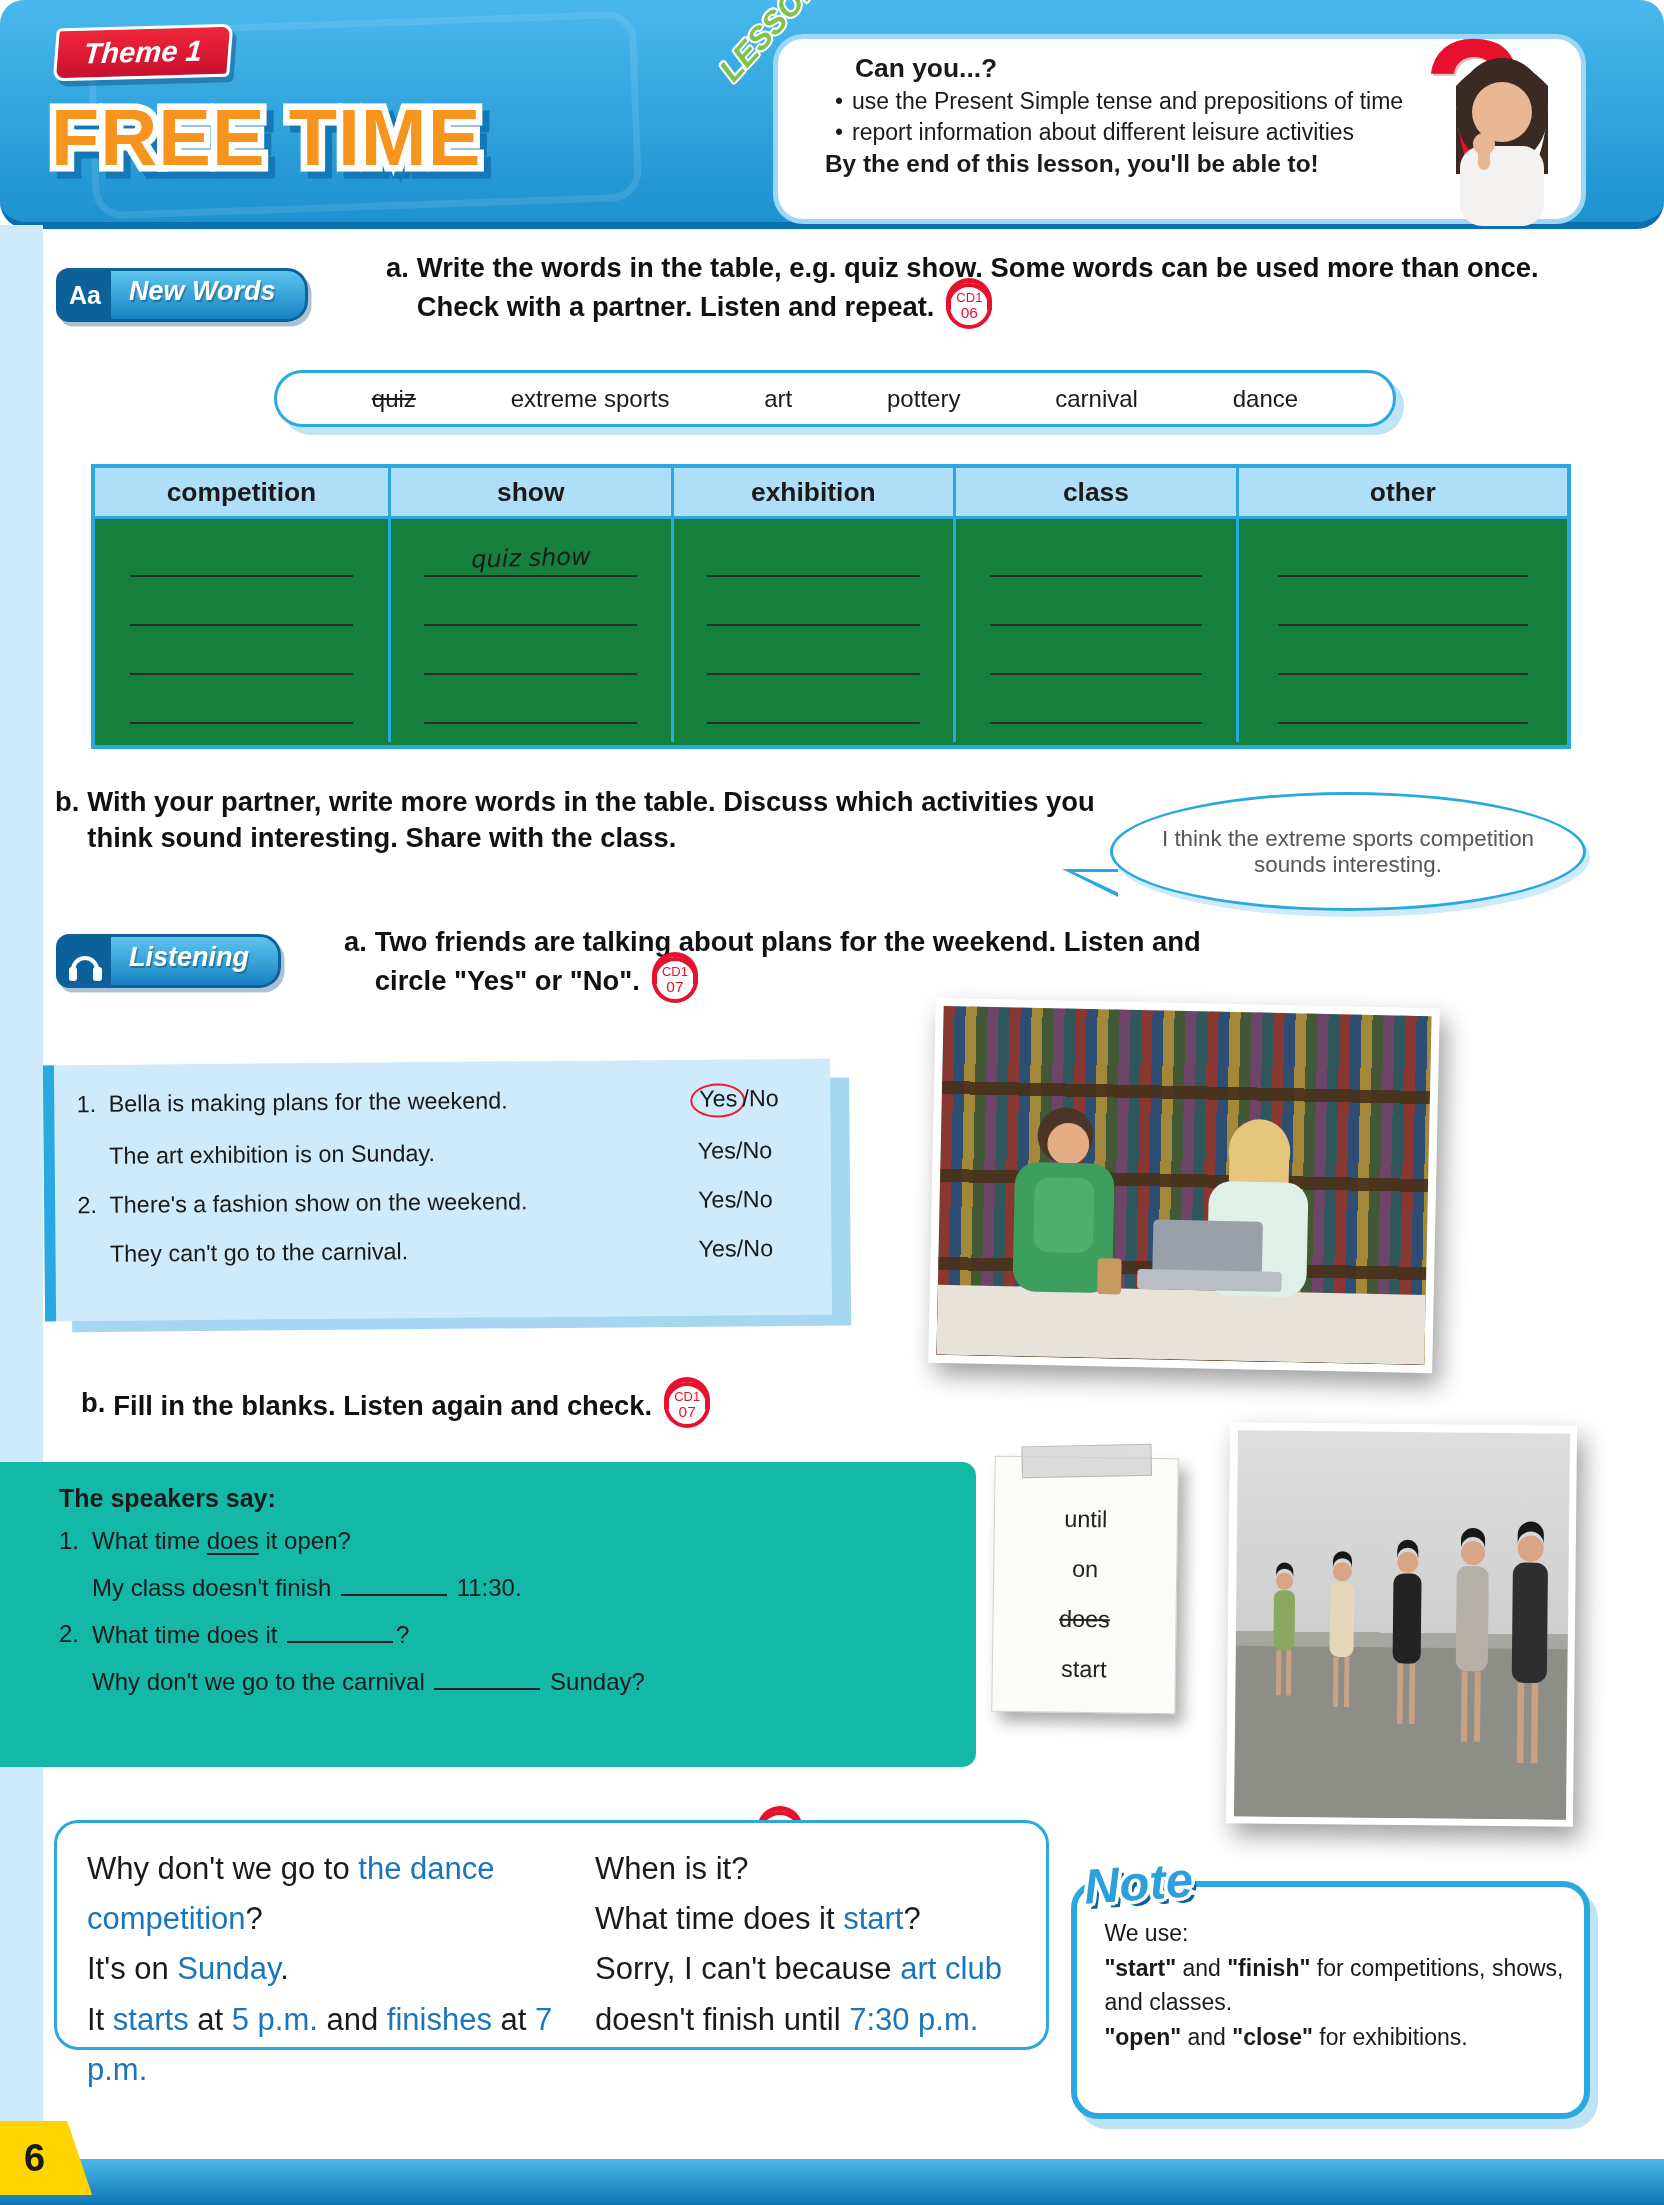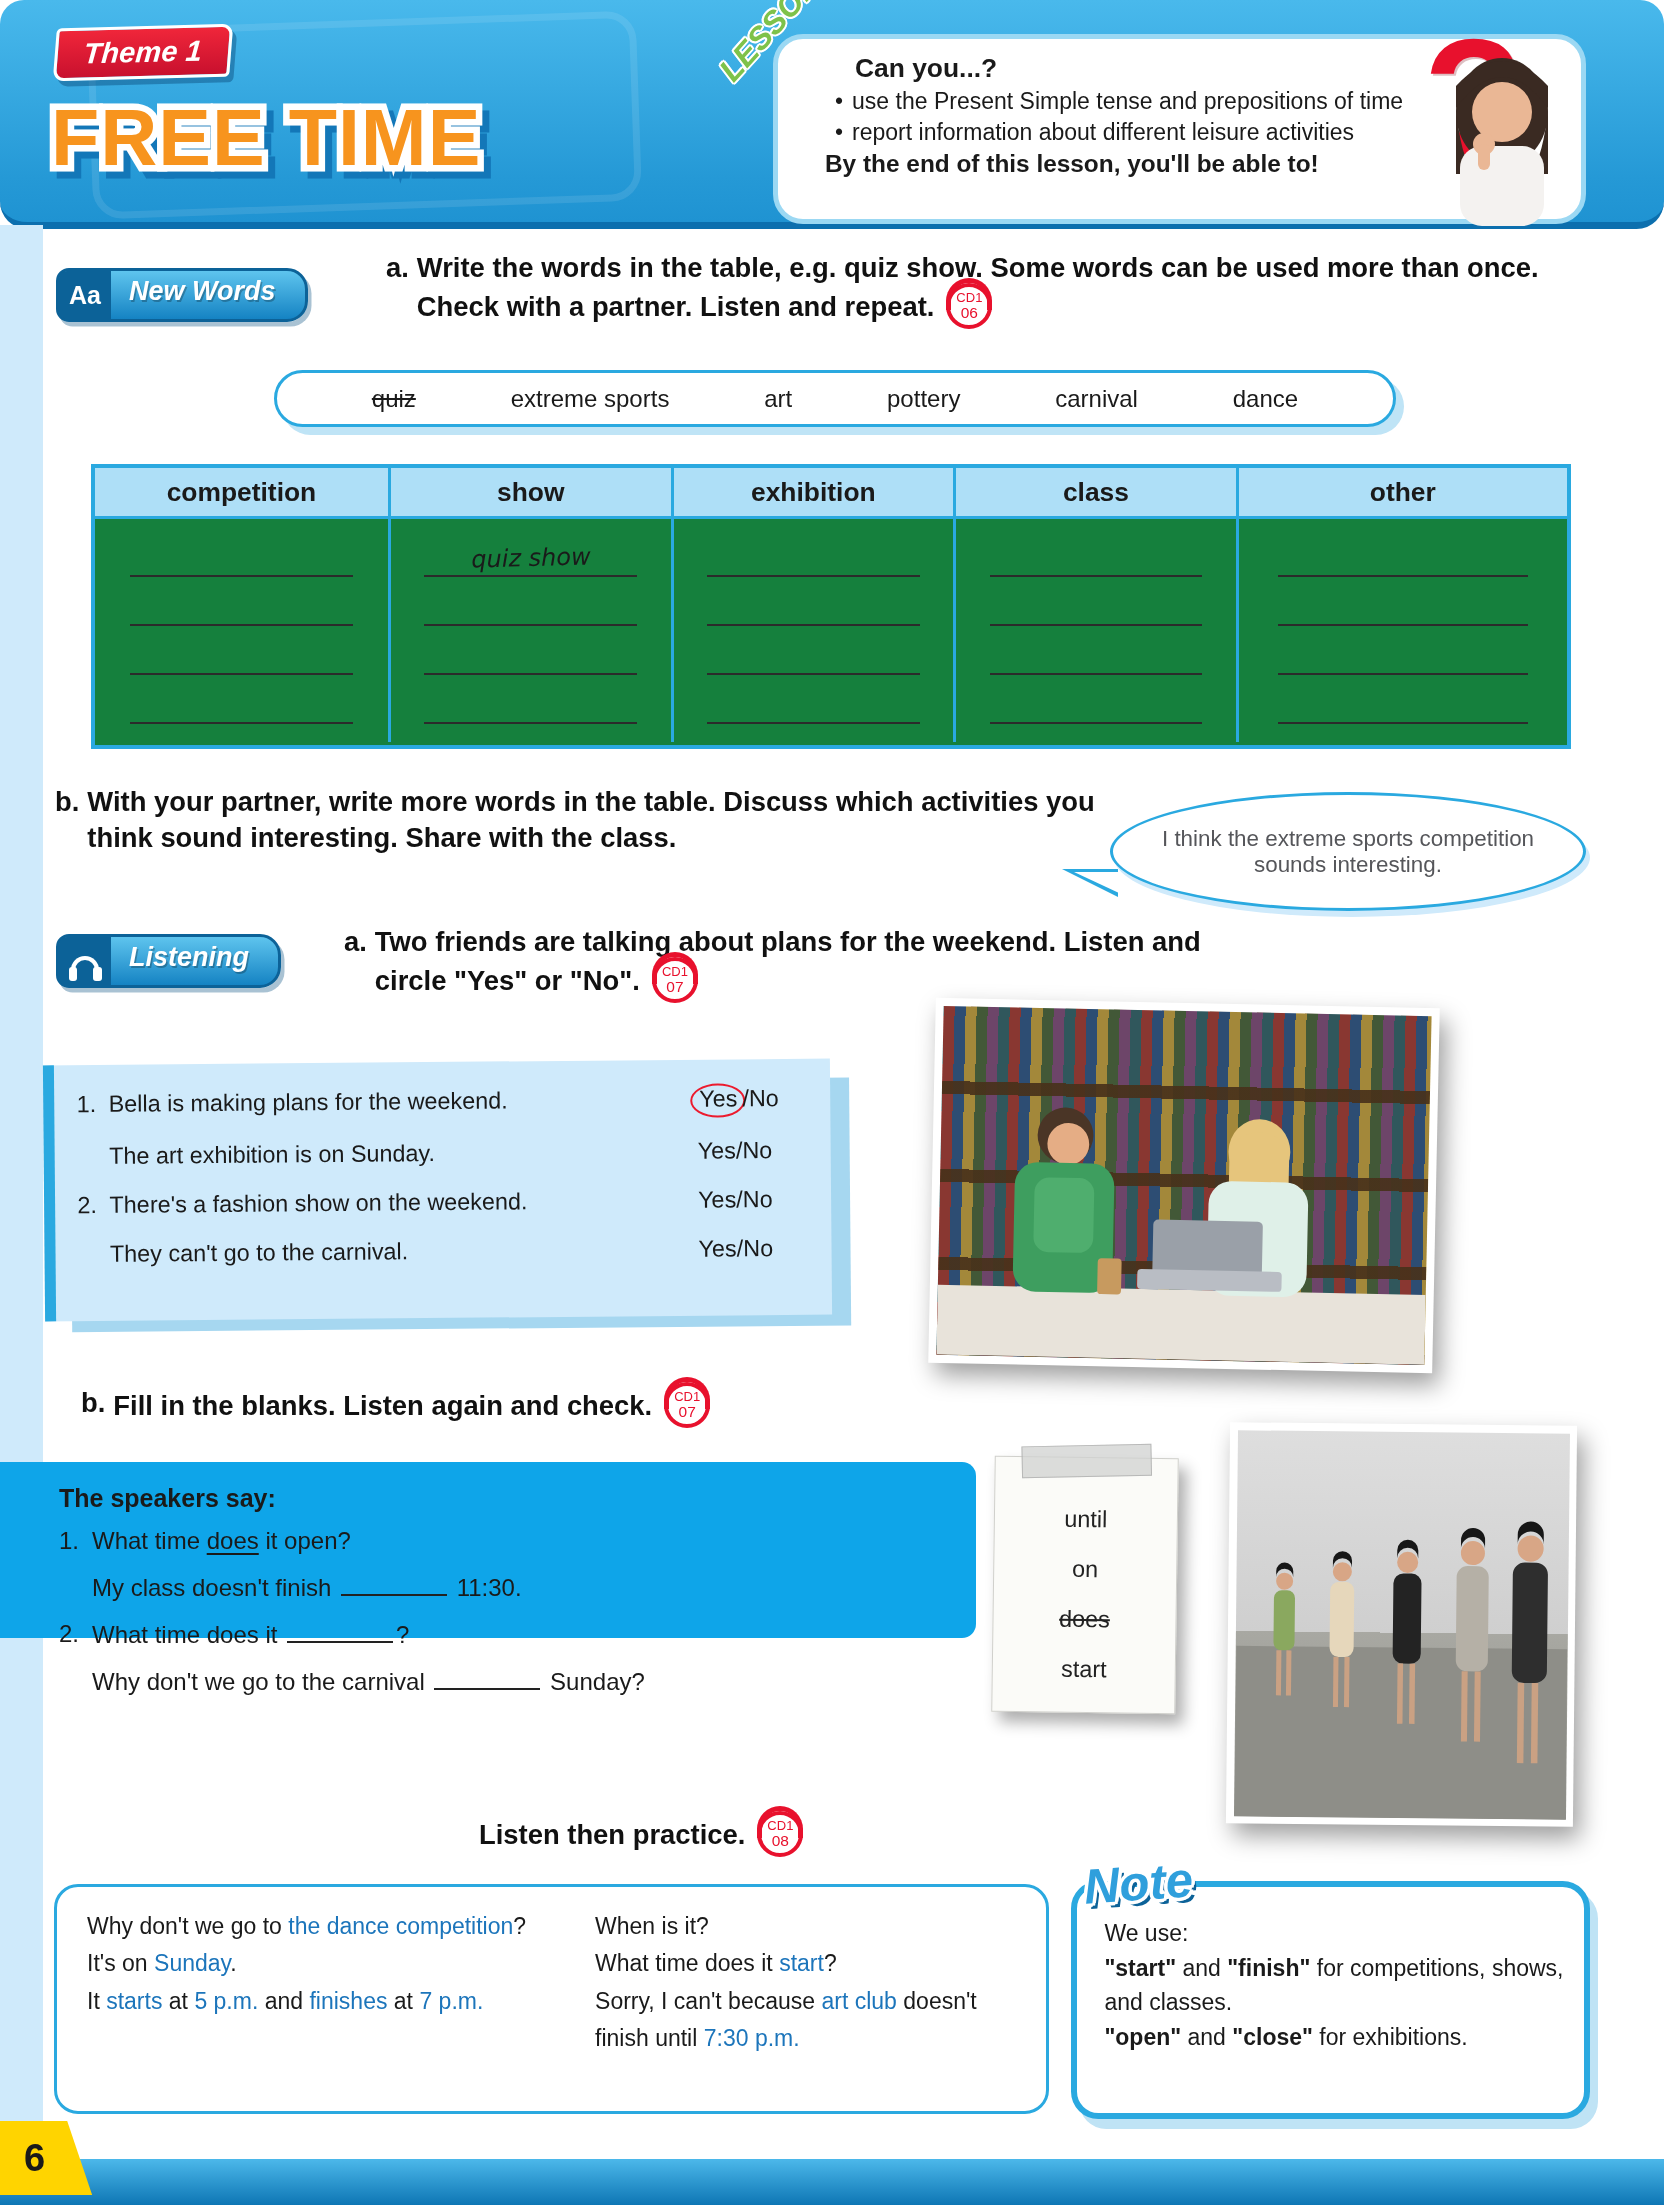--- a/index.html
+++ b/index.html
@@ -119,43 +119,43 @@
     margin:-2px -3px -2px -7px; }
   .photo { position:absolute; background:#fff; box-shadow:7px 12px 24px rgba(0,0,0,.38); }
   .photo-lib { left:932px; top:1003px; width:504px; height:365px; padding:8px; transform:rotate(1.2deg); }
   .lib-inner { width:100%; height:100%; position:relative; overflow:hidden;
     background:repeating-linear-gradient(90deg,#9a3b33 0 11px,#31547e 11px 22px,#b8973d 22px 33px,#49603a 33px 44px,#7a4a72 44px 55px,#355f63 55px 66px); }
   .lib-inner::before { content:""; position:absolute; inset:0;
     background:repeating-linear-gradient(180deg,transparent 0 75px,rgba(80,52,25,.92) 75px 88px); }
   .lib-inner::after { content:""; position:absolute; inset:0; background:rgba(20,30,40,.12); }
   .lib-svg { position:absolute; inset:0; z-index:2; }
   .instr-b-ls { left:81px; top:1385px; width:873px; }
-  .speakers { position:absolute; left:0; top:1462px; width:976px; height:176px; background:#0ea5e9;
+  .speakers { position:absolute; left:0; top:1462px; width:976px; height:305px; background:#14b8a6;
     border-radius:0 14px 14px 0; padding:22px 25px 10px 59px; }
   .speakers-title { font-size:25px; font-weight:bold; margin-bottom:13px; }
   .sline { display:flex; font-size:24px; margin-bottom:16px; line-height:1.25; }
   .snum { width:33px; flex:none; }
   .stext { flex:1; }
   .notepad { position:absolute; left:993px; top:1457px; width:184px; height:256px; background:#fbfbf8;
     border:0.5px solid #d0d0cc; transform:rotate(0.8deg); box-shadow:8px 10px 15px rgba(0,0,0,.32);
     padding-top:36px; }
   .notepad::before { content:""; position:absolute; top:-13px; left:50%; width:128px; height:30px;
     background:rgba(208,210,208,.75); border:0.5px solid rgba(150,150,150,.5);
     transform:translateX(-50%) rotate(-2deg); }
   .np-words span { display:block; text-align:center; font-size:23.4px; line-height:50px; color:#222; }
   .photo-fashion { left:1228px; top:1424px; width:347px; height:401px; padding:7.5px; transform:rotate(0.6deg); }
   .fashion-inner { width:100%; height:100%; position:relative; overflow:hidden;
     background:linear-gradient(180deg,#dedede 0%,#cfcfcf 52%,#a8a8a2 52%,#8e8e88 100%); }
 
   
   .badge-ul { left:56px; top:1804px; }
   .ul-text { left:479px; top:1814px; width:698px; }
-  .dialogue { position:absolute; left:54px; top:1884px; width:995px; height:230px; background:#fff;
+  .dialogue { position:absolute; left:54px; top:1820px; width:995px; height:230px; background:#fff;
     border:3.5px solid #2aa9e0; border-radius:24px; padding:21px 25px 15px 30px; display:flex; gap:22.4px;
-    font-size:23px; line-height:1.62; }
+    font-size:31px; line-height:1.62; }
   .dlg-left { width:52%; } .dlg-right { flex:1; }
   .notebox { position:absolute; left:1071px; top:1881px; width:519px; height:238px; background:#fff;
     border:6px solid #2aa9e0; border-radius:27.4px; box-shadow:8px 10px 0 #bfe3f5;
     padding:29px 20px 10px 27.4px; font-size:23px; line-height:1.5; }
   .note-title { position:absolute; top:-40px; left:7px; font-size:49px; font-weight:900;
     font-style:italic; color:#2f9fdc; transform:rotate(-4deg);
     text-shadow:-2.5px -2.5px 0 #fff,2.5px -2.5px 0 #fff,-2.5px 2.5px 0 #fff,2.5px 2.5px 0 #fff,-3.5px 0 0 #fff,3.5px 0 0 #fff,0 -3.5px 0 #fff,0 3.5px 0 #fff,4.5px 5.5px 0 #0c6298; }
 
   
   .side-strip { position:absolute; left:0; top:225px; bottom:45px; width:43px; background:#cfeafb; }

